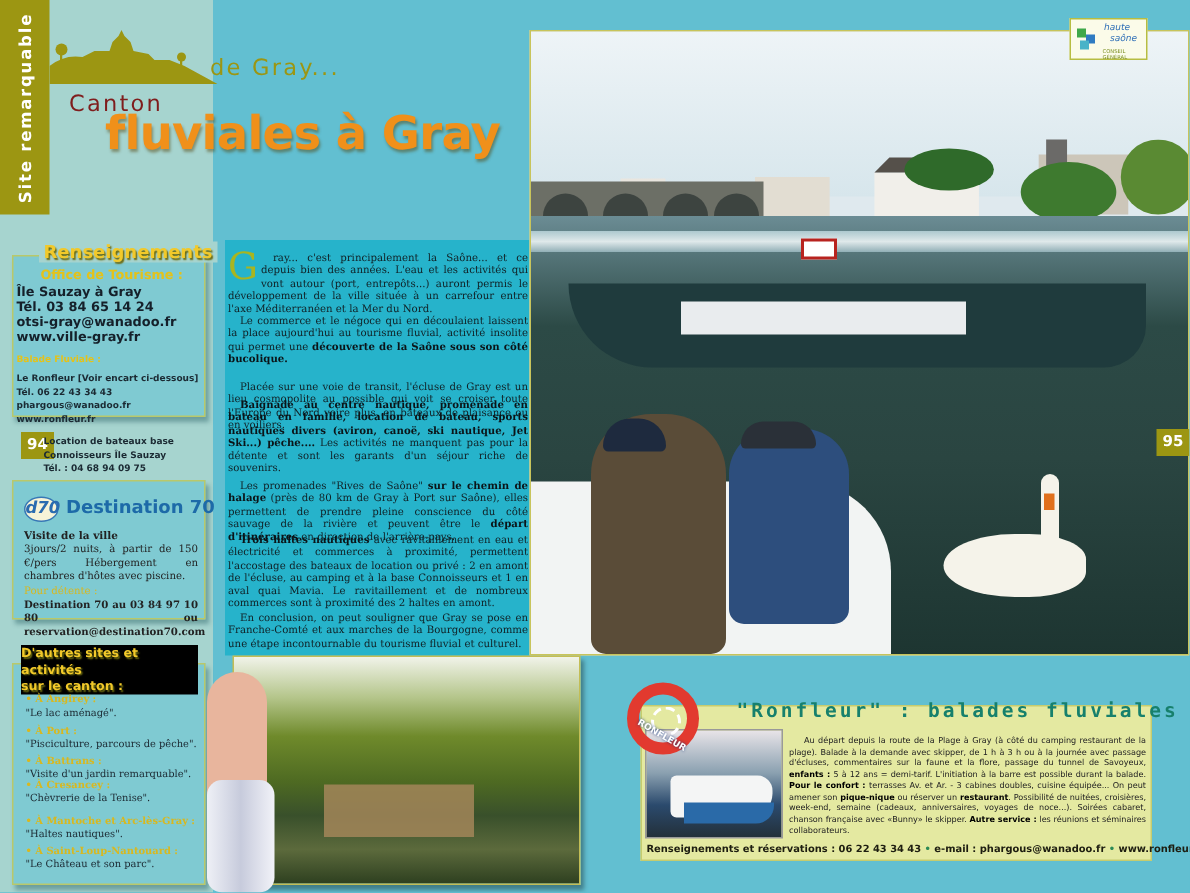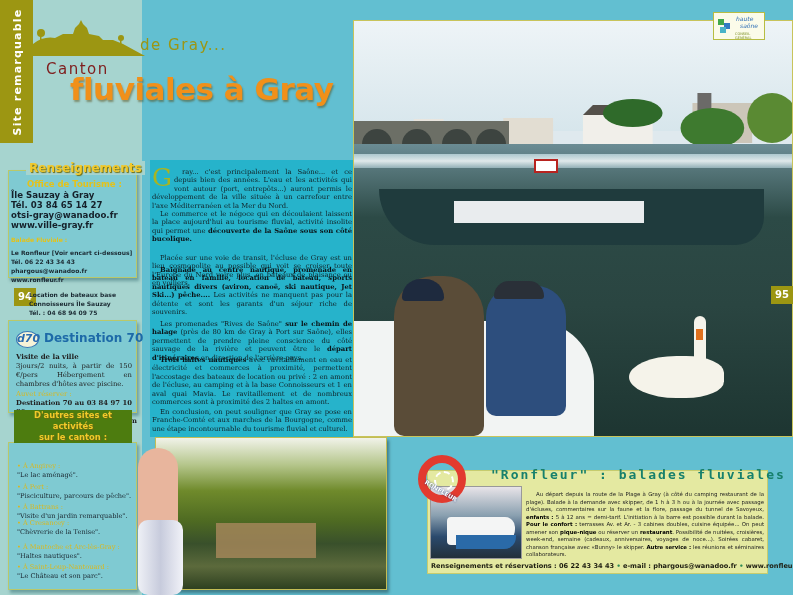--- a/index.html
+++ b/index.html
@@ -36,23 +36,23 @@
   .r-small.y { color: #e4c21a; }
 
   .pagebox { position: absolute; width: 22px; height: 18px; background: #9c9612; color: #fff; font-family: "DejaVu Sans", sans-serif; font-weight: bold; font-size: 10px; text-align: center; line-height: 18px; }
 
   .dest-box { top: 320px; width: 129px; height: 93px; }
   .dest-logo { position: absolute; left: 16px; top: 331px; width: 23px; height: 17px; border-radius: 50%; background: #f7f3d8; border: 1.5px solid #3778b6; font-family: "DejaVu Sans", sans-serif; font-weight: bold; font-style: italic; font-size: 11px; color: #2a6bb0; text-align: center; line-height: 14px; }
   .dest-title { position: absolute; left: 44px; top: 331px; font-family: "DejaVu Sans", sans-serif; font-weight: bold; font-size: 12px; color: #1d6aa8; }
   .d-text { position: absolute; left: 16px; width: 116px; font-size: 6.8px; color: #222; line-height: 9px; text-align: justify; }
 
   .autres-box { top: 442px; width: 129px; height: 148px; }
-  .autres-title { position: absolute; left: 14px; top: 410px; width: 118px; text-align: center; font-family: "DejaVu Sans", sans-serif; font-weight: bold; font-size: 8.4px; line-height: 11px; color: #f2c92a; text-shadow: 1px 1px 1px #6b6a10; background: #4d7c0f; }
+  .autres-title { position: absolute; left: 14px; top: 430px; width: 118px; text-align: left; font-family: "DejaVu Sans", sans-serif; font-weight: bold; font-size: 8.4px; line-height: 11px; color: #f2c92a; text-shadow: 1px 1px 1px #6b6a10; background: #000000; }
   .a-item { position: absolute; left: 17px; font-size: 6.6px; line-height: 8.5px; color: #1a2730; }
-  .a-item .pl { color: #d8b820; font-weight: normal; }
+  .a-item .pl { color: #d8b820; font-weight: bold; }
 
   
   .article { position: absolute; left: 150px; top: 160px; width: 203px; height: 277px; background: #26b3cb; }
   .para { position: absolute; left: 152px; width: 200px; font-size: 6.8px; line-height: 8.4px; color: #102025; text-align: justify; text-indent: 8px; }
   .para b { color: #0b1418; }
   .dropcap { float: left; font-size: 25px; line-height: 20px; color: #a9b520; margin-right: 2px; margin-left: -8px; }
 
   
   .photo { position: absolute; left: 353px; top: 20px; width: 440px; height: 417px; border: 1px solid #c8c45b; overflow: hidden; background: #dfe9ee; }
   .sky { position: absolute; left: 0; top: 0; width: 100%; height: 110px; background: linear-gradient(#eef4f7, #d7e6ec); }
@@ -121,39 +121,39 @@
 <div class="canton-text2">de Gray...</div>
 
 <div class="title">
   <span class="l2">fluviales à Gray</span>
 </div>
 
 <div class="box renseign"></div>
 <div class="box-title renseign-title">Renseignements</div>
 <div class="r-office sans">Office de Tourisme :</div>
 <div class="r-line sans" style="top:190px">Île Sauzay à Gray</div>
-<div class="r-line sans" style="top:200px">Tél. 03 84 65 14 27</div>
+<div class="r-line sans" style="top:200px">Tél. 03 84 65 14 24</div>
 <div class="r-line sans" style="top:210px">otsi-gray@wanadoo.fr</div>
 <div class="r-line sans" style="top:220px">www.ville-gray.fr</div>
 <div class="r-small sans y" style="top:236px">Balade Fluviale :</div>
 <div class="r-small sans" style="top:249px">Le Ronfleur [Voir encart ci-dessous]</div>
 <div class="r-small sans" style="top:258px">Tél. 06 22 43 34 43</div>
 <div class="r-small sans" style="top:267px">phargous@wanadoo.fr</div>
 <div class="r-small sans" style="top:276px">www.ronfleur.fr</div>
 <div class="pagebox" style="left:14px; top:288px">94</div>
 <div class="r-small sans" style="left:29px; top:291px">Location de bateaux base</div>
 <div class="r-small sans" style="left:29px; top:300px">Connoisseurs Île Sauzay</div>
 <div class="r-small sans" style="left:29px; top:309px">Tél. : 04 68 94 09 75</div>
 
 <div class="box dest-box"></div>
 <div class="dest-logo">d70</div>
 <div class="dest-title">Destination 70</div>
 <div class="d-text" style="top:352px; font-weight:bold; font-size:7px">Visite de la ville</div>
 <div class="d-text" style="top:362px">3jours/2 nuits, à partir de 150 €/pers Hébergement en chambres d'hôtes avec piscine.</div>
-<div class="d-text" style="top:390px; color:#d8b820">Auvet réserver :</div>
+<div class="d-text" style="top:390px; color:#d8b820">Pour détente :</div>
 <div class="d-text" style="top:399px; font-weight:bold">Destination 70 au 03 84 97 10 80 ou reservation@destination70.com</div>
 
 <div class="box autres-box"></div>
 <div class="autres-title">
   <div>D'autres sites et activités</div>
   <div>sur le canton :</div>
 </div>
 <div class="a-item" style="top:462px"><span class="pl"><span>• À </span><span>Angirey :</span></span><br><span>"Le lac aménagé".</span></div>
 <div class="a-item" style="top:483px"><span class="pl"><span>• À </span><span>Port :</span></span><br><span>"Pisciculture, parcours de pêche".</span></div>
 <div class="a-item" style="top:503px"><span class="pl"><span>• À </span><span>Battrans :</span></span><br><span>"Visite d'un jardin remarquable".</span></div>

